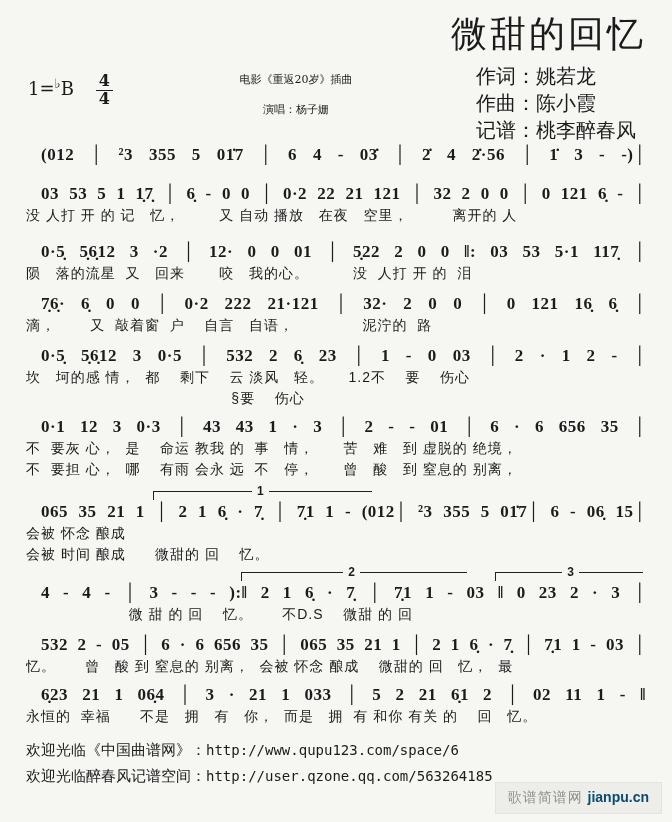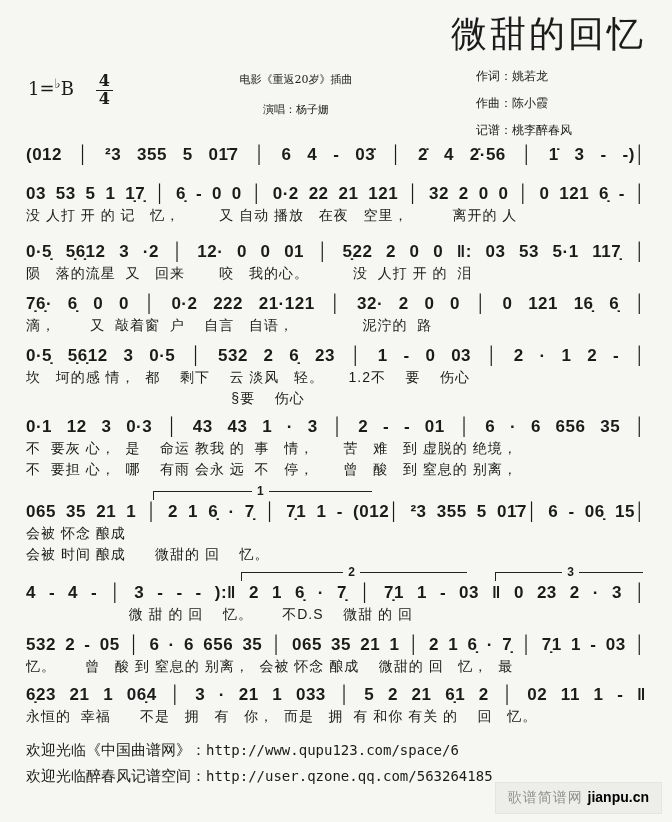--- a/index.html
+++ b/index.html
@@ -20,32 +20,32 @@
     font-family:"DejaVu Serif","Liberation Serif",serif;
     margin:2px 0 4px 40px;
   }
   .meta-row{position:relative;height:78px;font-family:"DejaVu Serif","Liberation Serif",serif;}
   .key-sig{position:absolute;left:2px;top:10px;font-size:18px;white-space:nowrap;}
   .key-sig .flat{font-size:13px;vertical-align:super;}
   .frac{display:inline-block;text-align:center;vertical-align:middle;margin-left:16px;font-weight:bold;font-size:16px;line-height:1.05;}
   .frac .top{display:block;border-bottom:1.6px solid #1b1b1b;padding:0 3px;}
   .frac .bot{display:block;}
   .center-meta{position:absolute;left:120px;right:200px;text-align:center;top:2px;font-size:11px;line-height:30px;}
-  .credits{position:absolute;right:0;top:0;font-size:12px;line-height:27px;text-align:left;width:170px;}
+  .credits{position:absolute;right:0;top:0;font-size:20px;line-height:27px;text-align:left;width:170px;}
 
   
   .score{margin-top:2px;}
   .system{position:relative;}
   .notes{
-    font-family:Liberation Sans, sans-serif;
+    font-family:Liberation Serif, serif;
     font-size:17px;font-weight:bold;
     line-height:23px;
     letter-spacing:.5px;
     text-align:justify;text-align-last:justify;
-    overflow:hidden;white-space:nowrap;
+    overflow:hidden;white-space:nowrap;margin-left:15px;
   }
   .lyrics{
     font-size:14px;line-height:21px;letter-spacing:1px;
     white-space:pre;overflow:hidden;
     font-family:"Liberation Sans", sans-serif;
   }
   .bracket-row{position:relative;height:12px;}
   .volta{position:absolute;top:3px;bottom:0;border-top:1.5px solid #222;border-left:1.5px solid #222;}
   .volta .lbl{
     position:absolute;top:-8px;left:45%;
@@ -60,21 +60,21 @@
   .mb6{margin-bottom:6px;} .mb4{margin-bottom:4px;}
 
   
   .footer{margin-top:10px;font-size:15px;line-height:25px;}
   .footer .url{font-family:"DejaVu Sans Mono","Liberation Mono",monospace;font-size:14px;text-align:center;}
   .watermark{
     position:absolute;right:10px;bottom:8px;
     background:#ededea;border:1px solid #e4e4e0;
     padding:6px 12px;font-size:14px;color:#8f8f8c;letter-spacing:1px;
   }
-  .watermark .brand{color:#000000;font-weight:bold;letter-spacing:0;}
+  .watermark .brand{color:#0c4a6e;font-weight:bold;letter-spacing:0;}
 </style>
 </head>
 <body>
 
 <div class="page">
 
   <div class="title">微甜的回忆</div>
 
   <div class="meta-row">
     <div class="key-sig">

